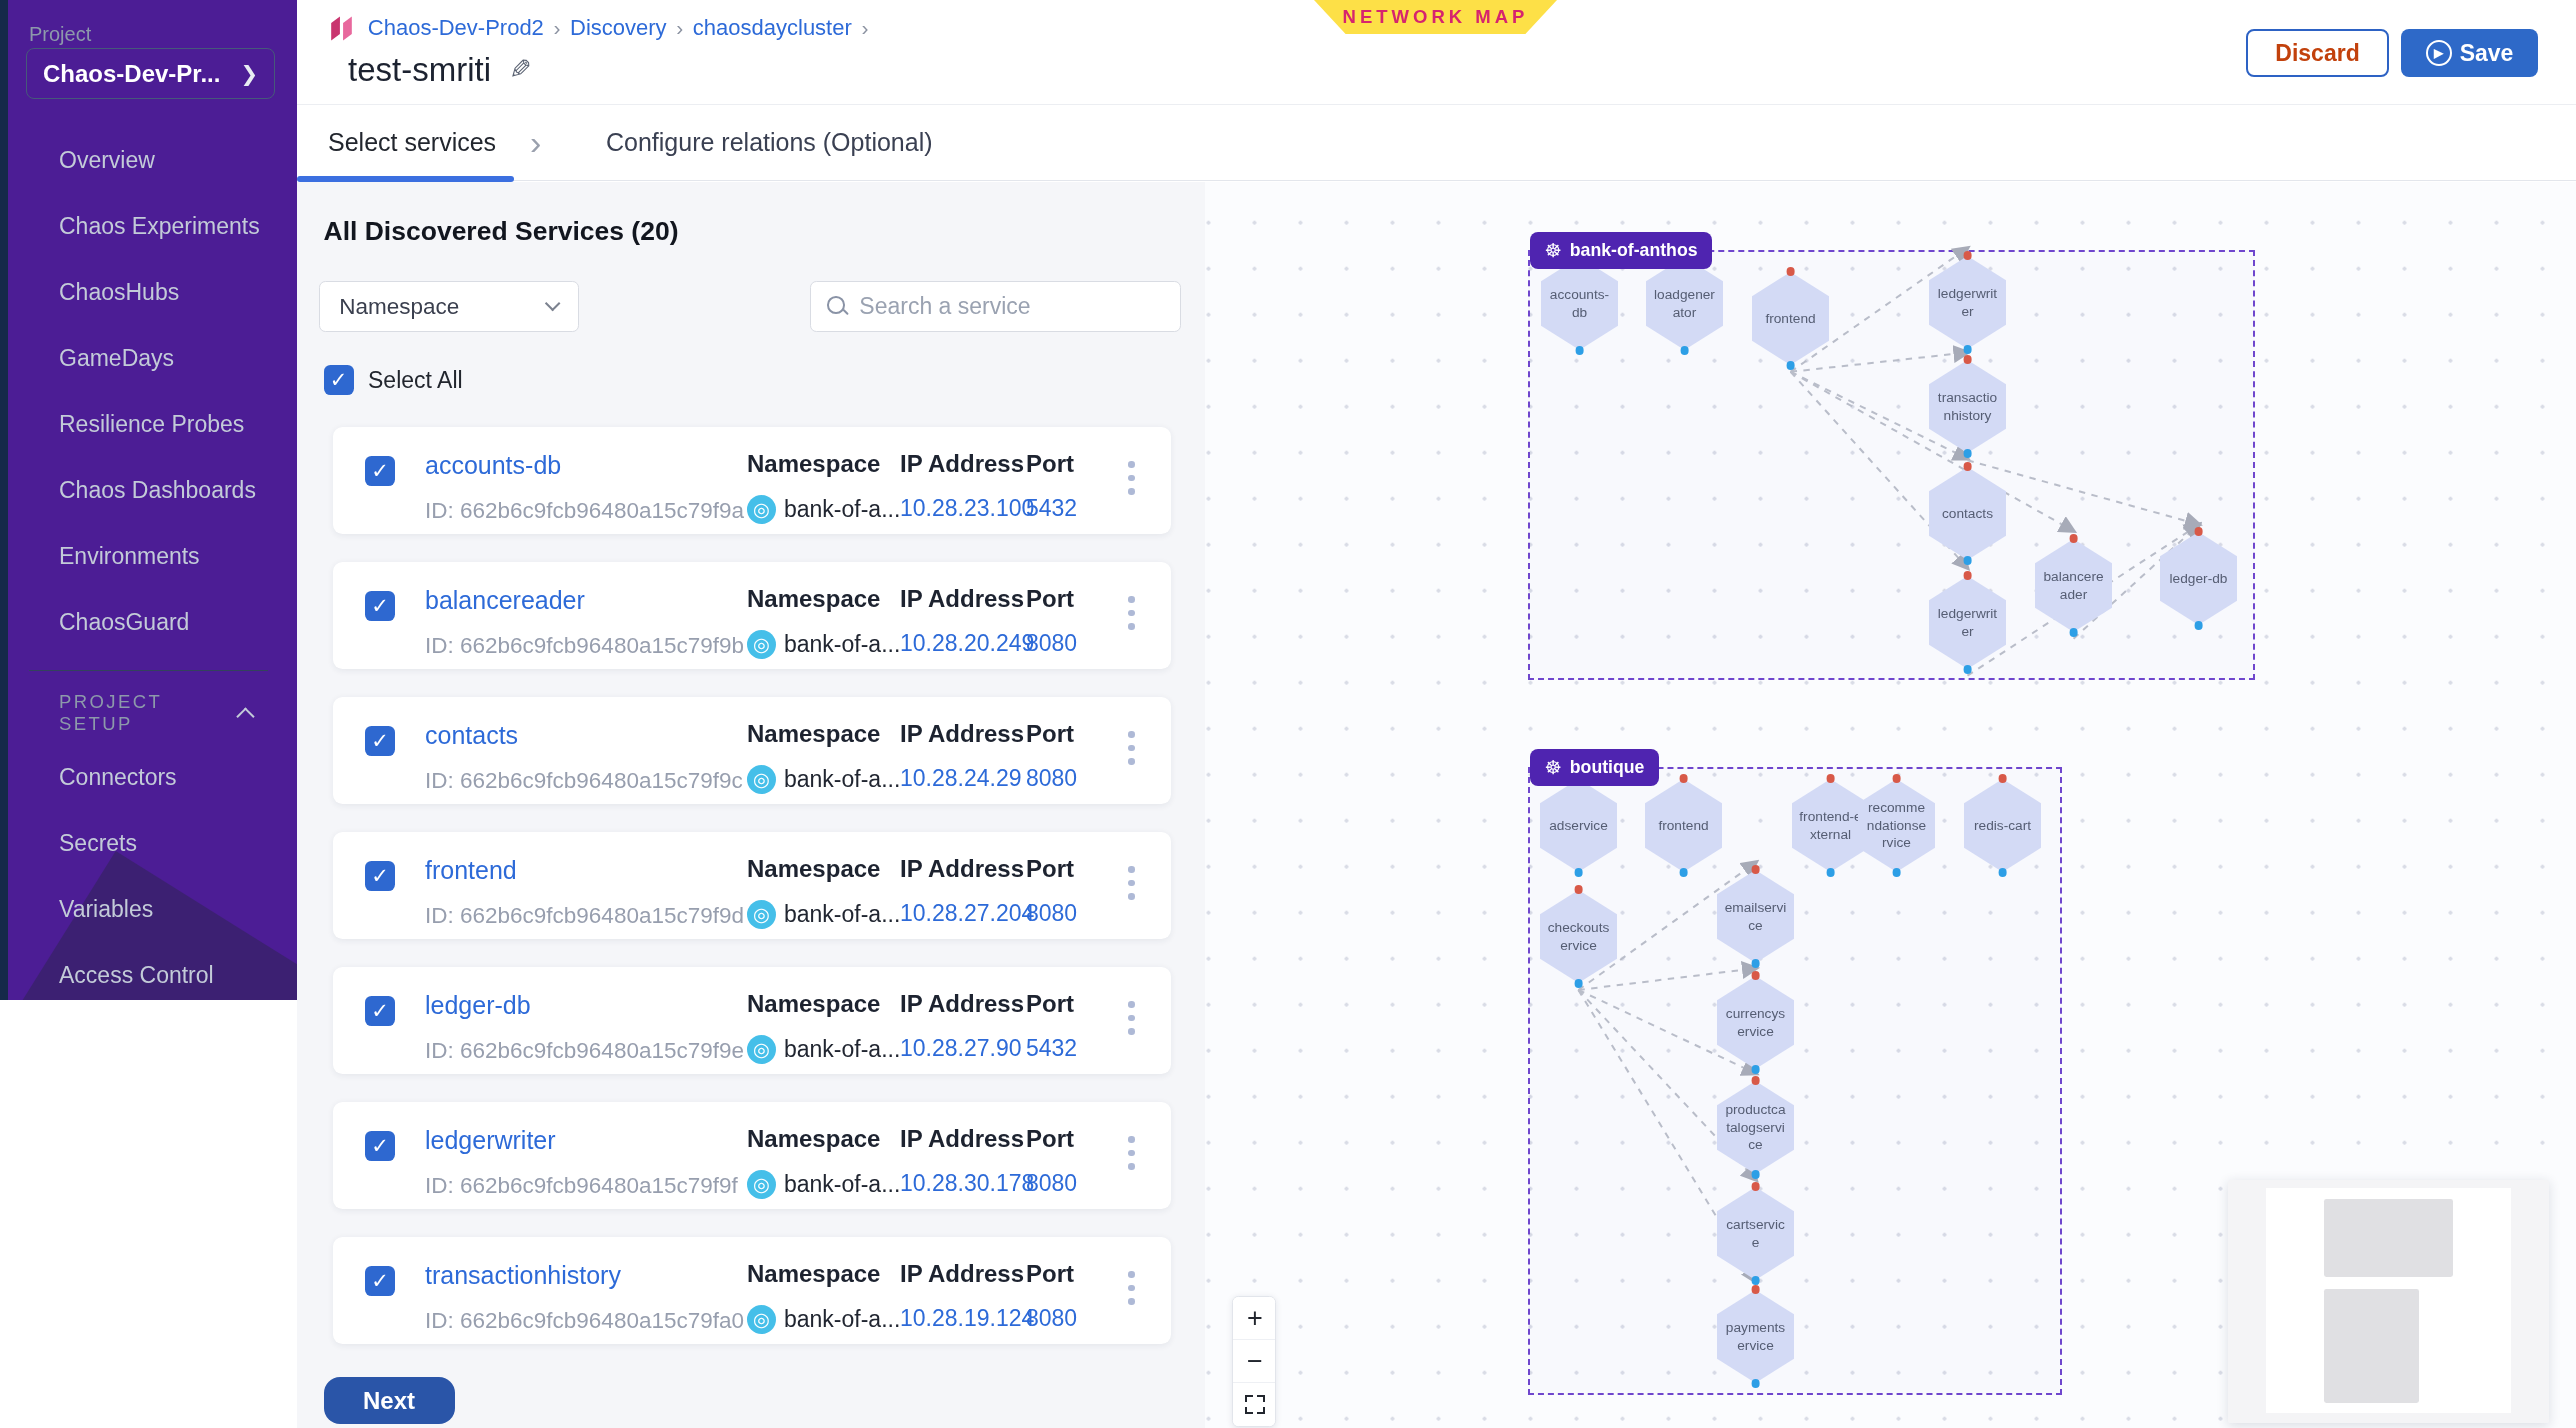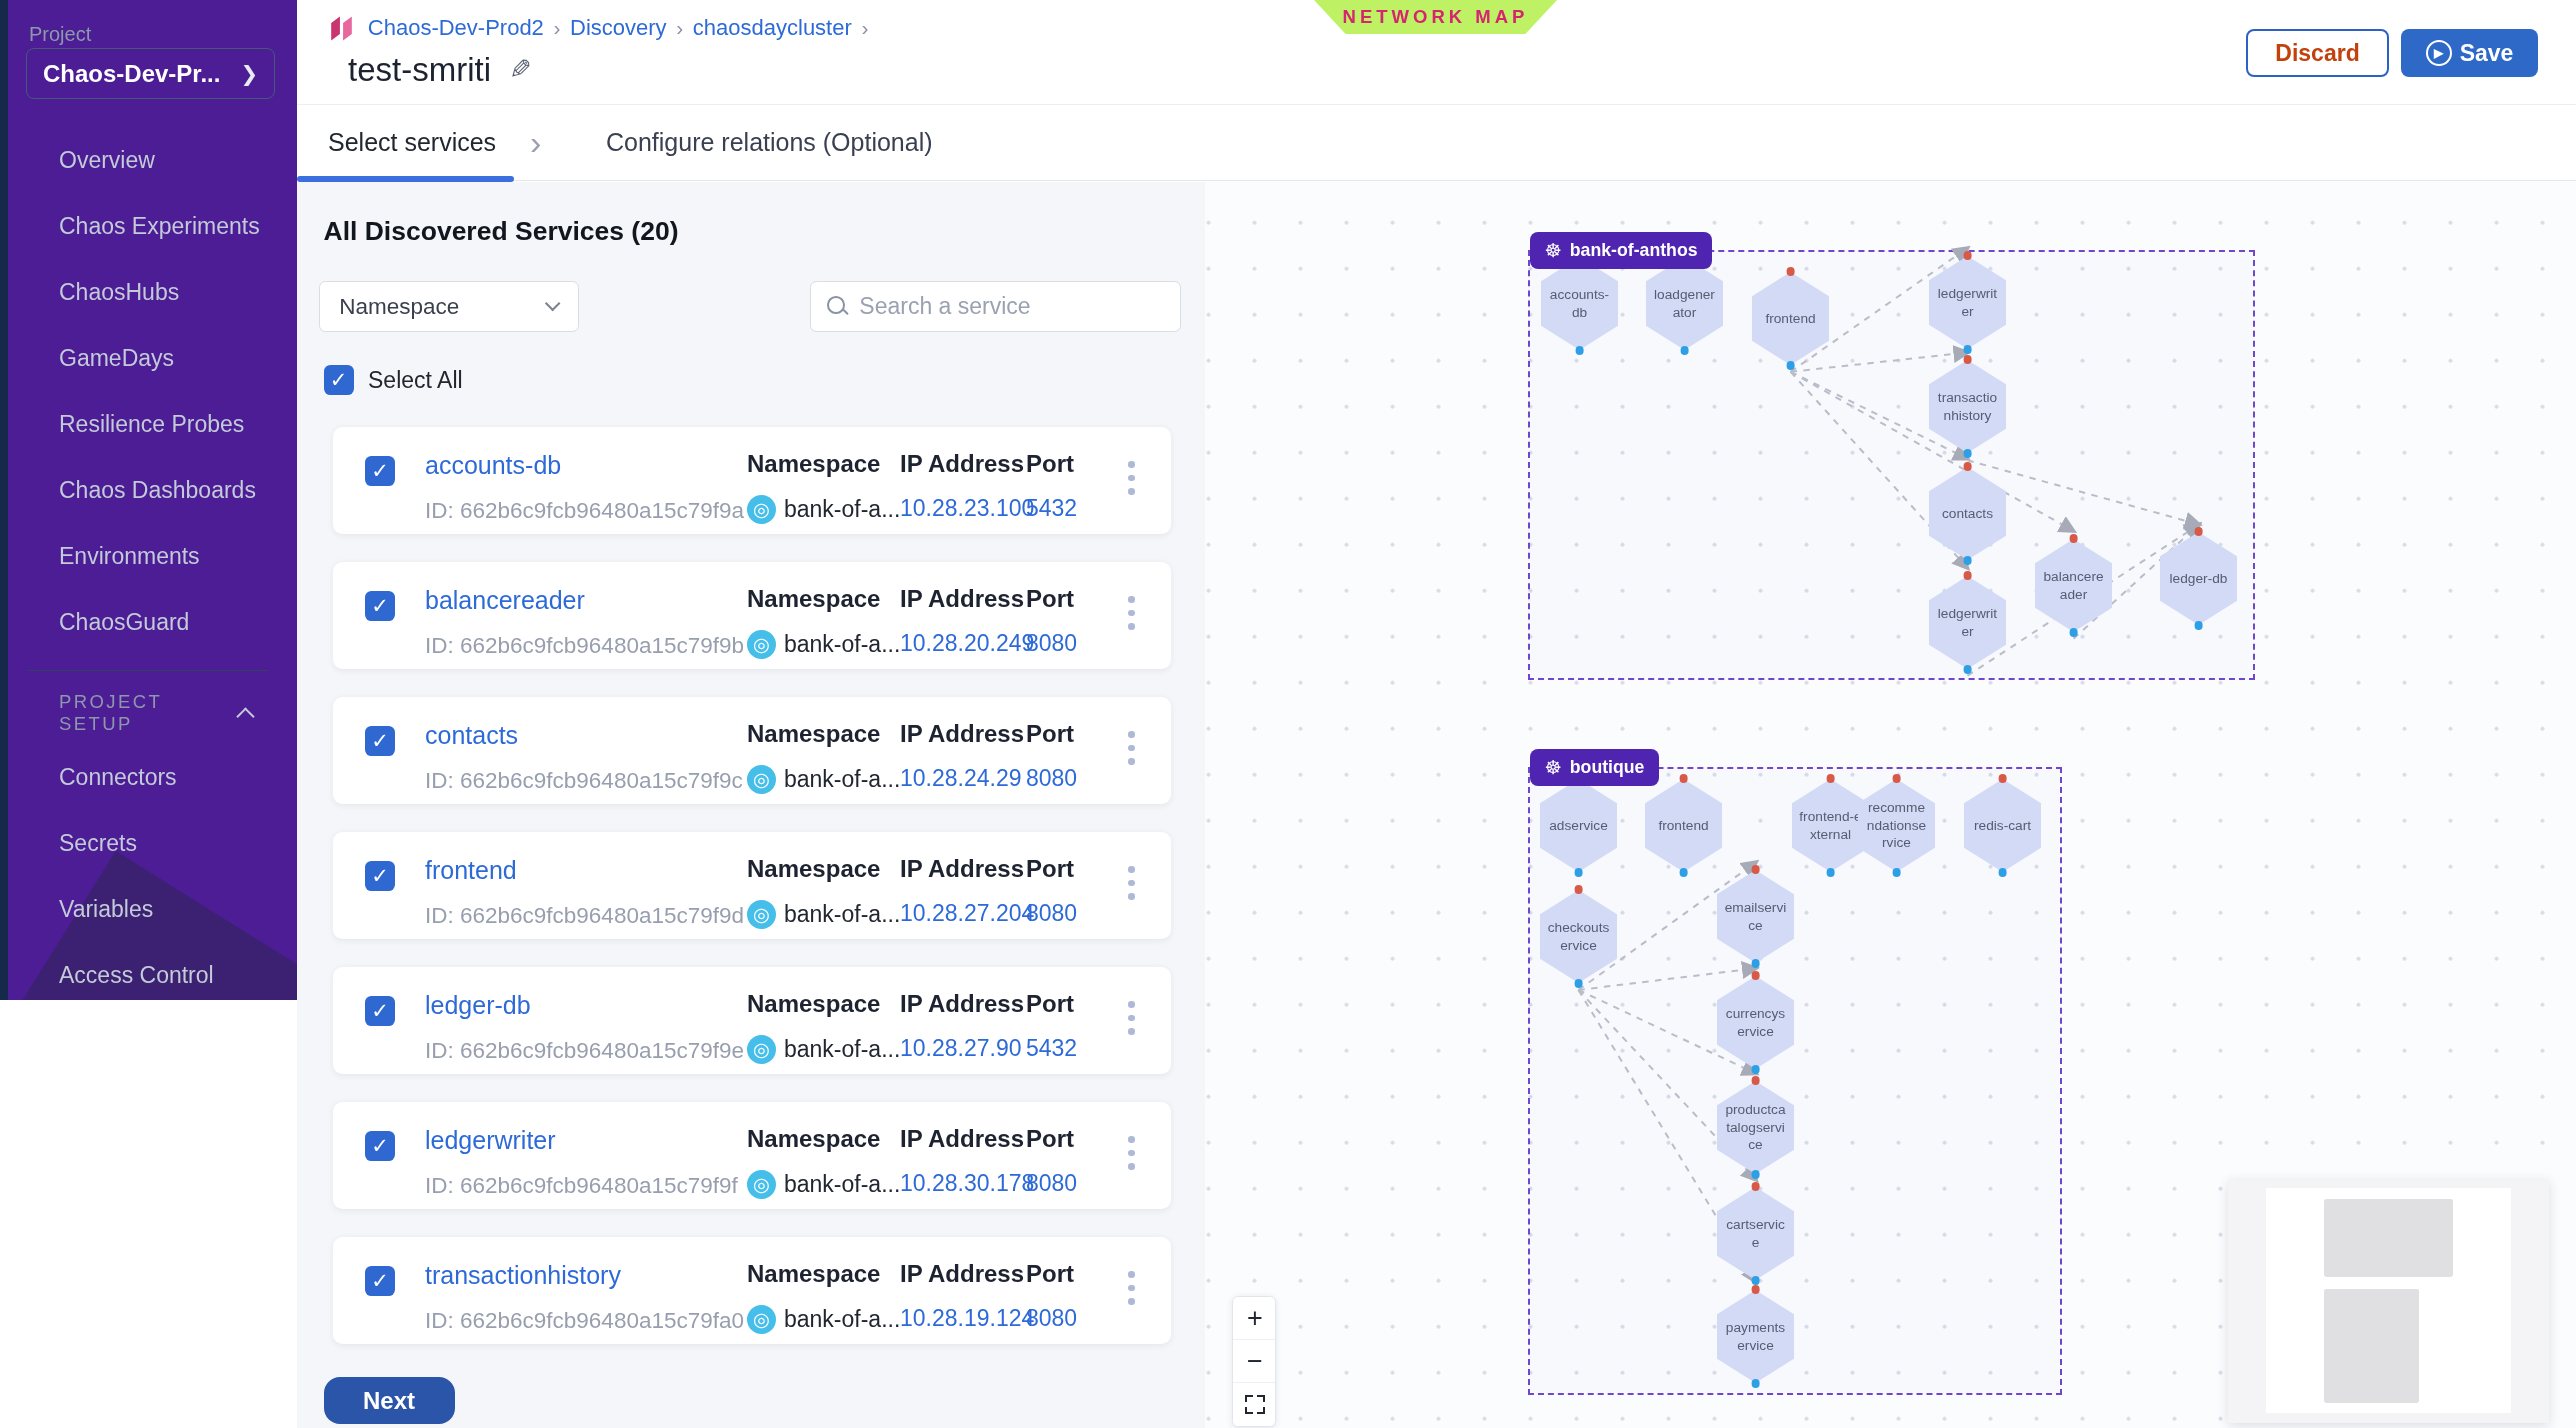--- a/index.html
+++ b/index.html
@@ -41,21 +41,21 @@
   .header { position:absolute; left:297px; top:0; width:2279px; height:105px;
     background:#fff; border-bottom:0.8px solid #eceef2; }
   .crumbs { position:absolute; left:31px; top:14.5px; display:flex; align-items:center; gap:9.6px;
     font-size:22px; }
   .crumb { color:#2d6ad8; cursor:pointer; }
   .crumb-sep { color:#8a91a0; font-size:21px; }
   .harness-logo { width:27px; height:27px; margin-right:3.2px; }
   .page-title-row { position:absolute; left:51px; top:51px; display:flex; align-items:center; gap:17.7px; }
   .page-title { font-size:33px; font-weight:500; color:#1c2230; }
   .pencil { font-size:27px; color:#5a6272; cursor:pointer; transform:scaleX(-1); }
-  .ribbon { position:absolute; left:1017px; top:0; width:243px; height:34px; background:#bef264;
+  .ribbon { position:absolute; left:1017px; top:0; width:243px; height:34px; background:#fde047;
     clip-path:polygon(0 0,100% 0,87% 100%,13% 100%); display:flex; align-items:center; justify-content:center;
     color:#d6246e; font-size:18.5px; font-weight:bold; letter-spacing:4px; }
   .btn-discard { position:absolute; left:1949px; top:29px; width:143px; height:48px;
     background:#fff; border:2px solid #2d62c4; border-radius:8px; color:#c2410c;
     font-size:23px; font-weight:bold; cursor:pointer; }
   .btn-save { position:absolute; left:2104px; top:29px; width:137px; height:48px;
     background:#2e69c8; border:none; border-radius:8px; color:#fff; font-size:23px; font-weight:bold;
     cursor:pointer; display:flex; align-items:center; justify-content:center; gap:8px; }
   .save-ico { width:26px; height:26px; border:2.4px solid #fff; border-radius:50%;
     display:flex; align-items:center; justify-content:center; font-size:12px; color:#fff; }

